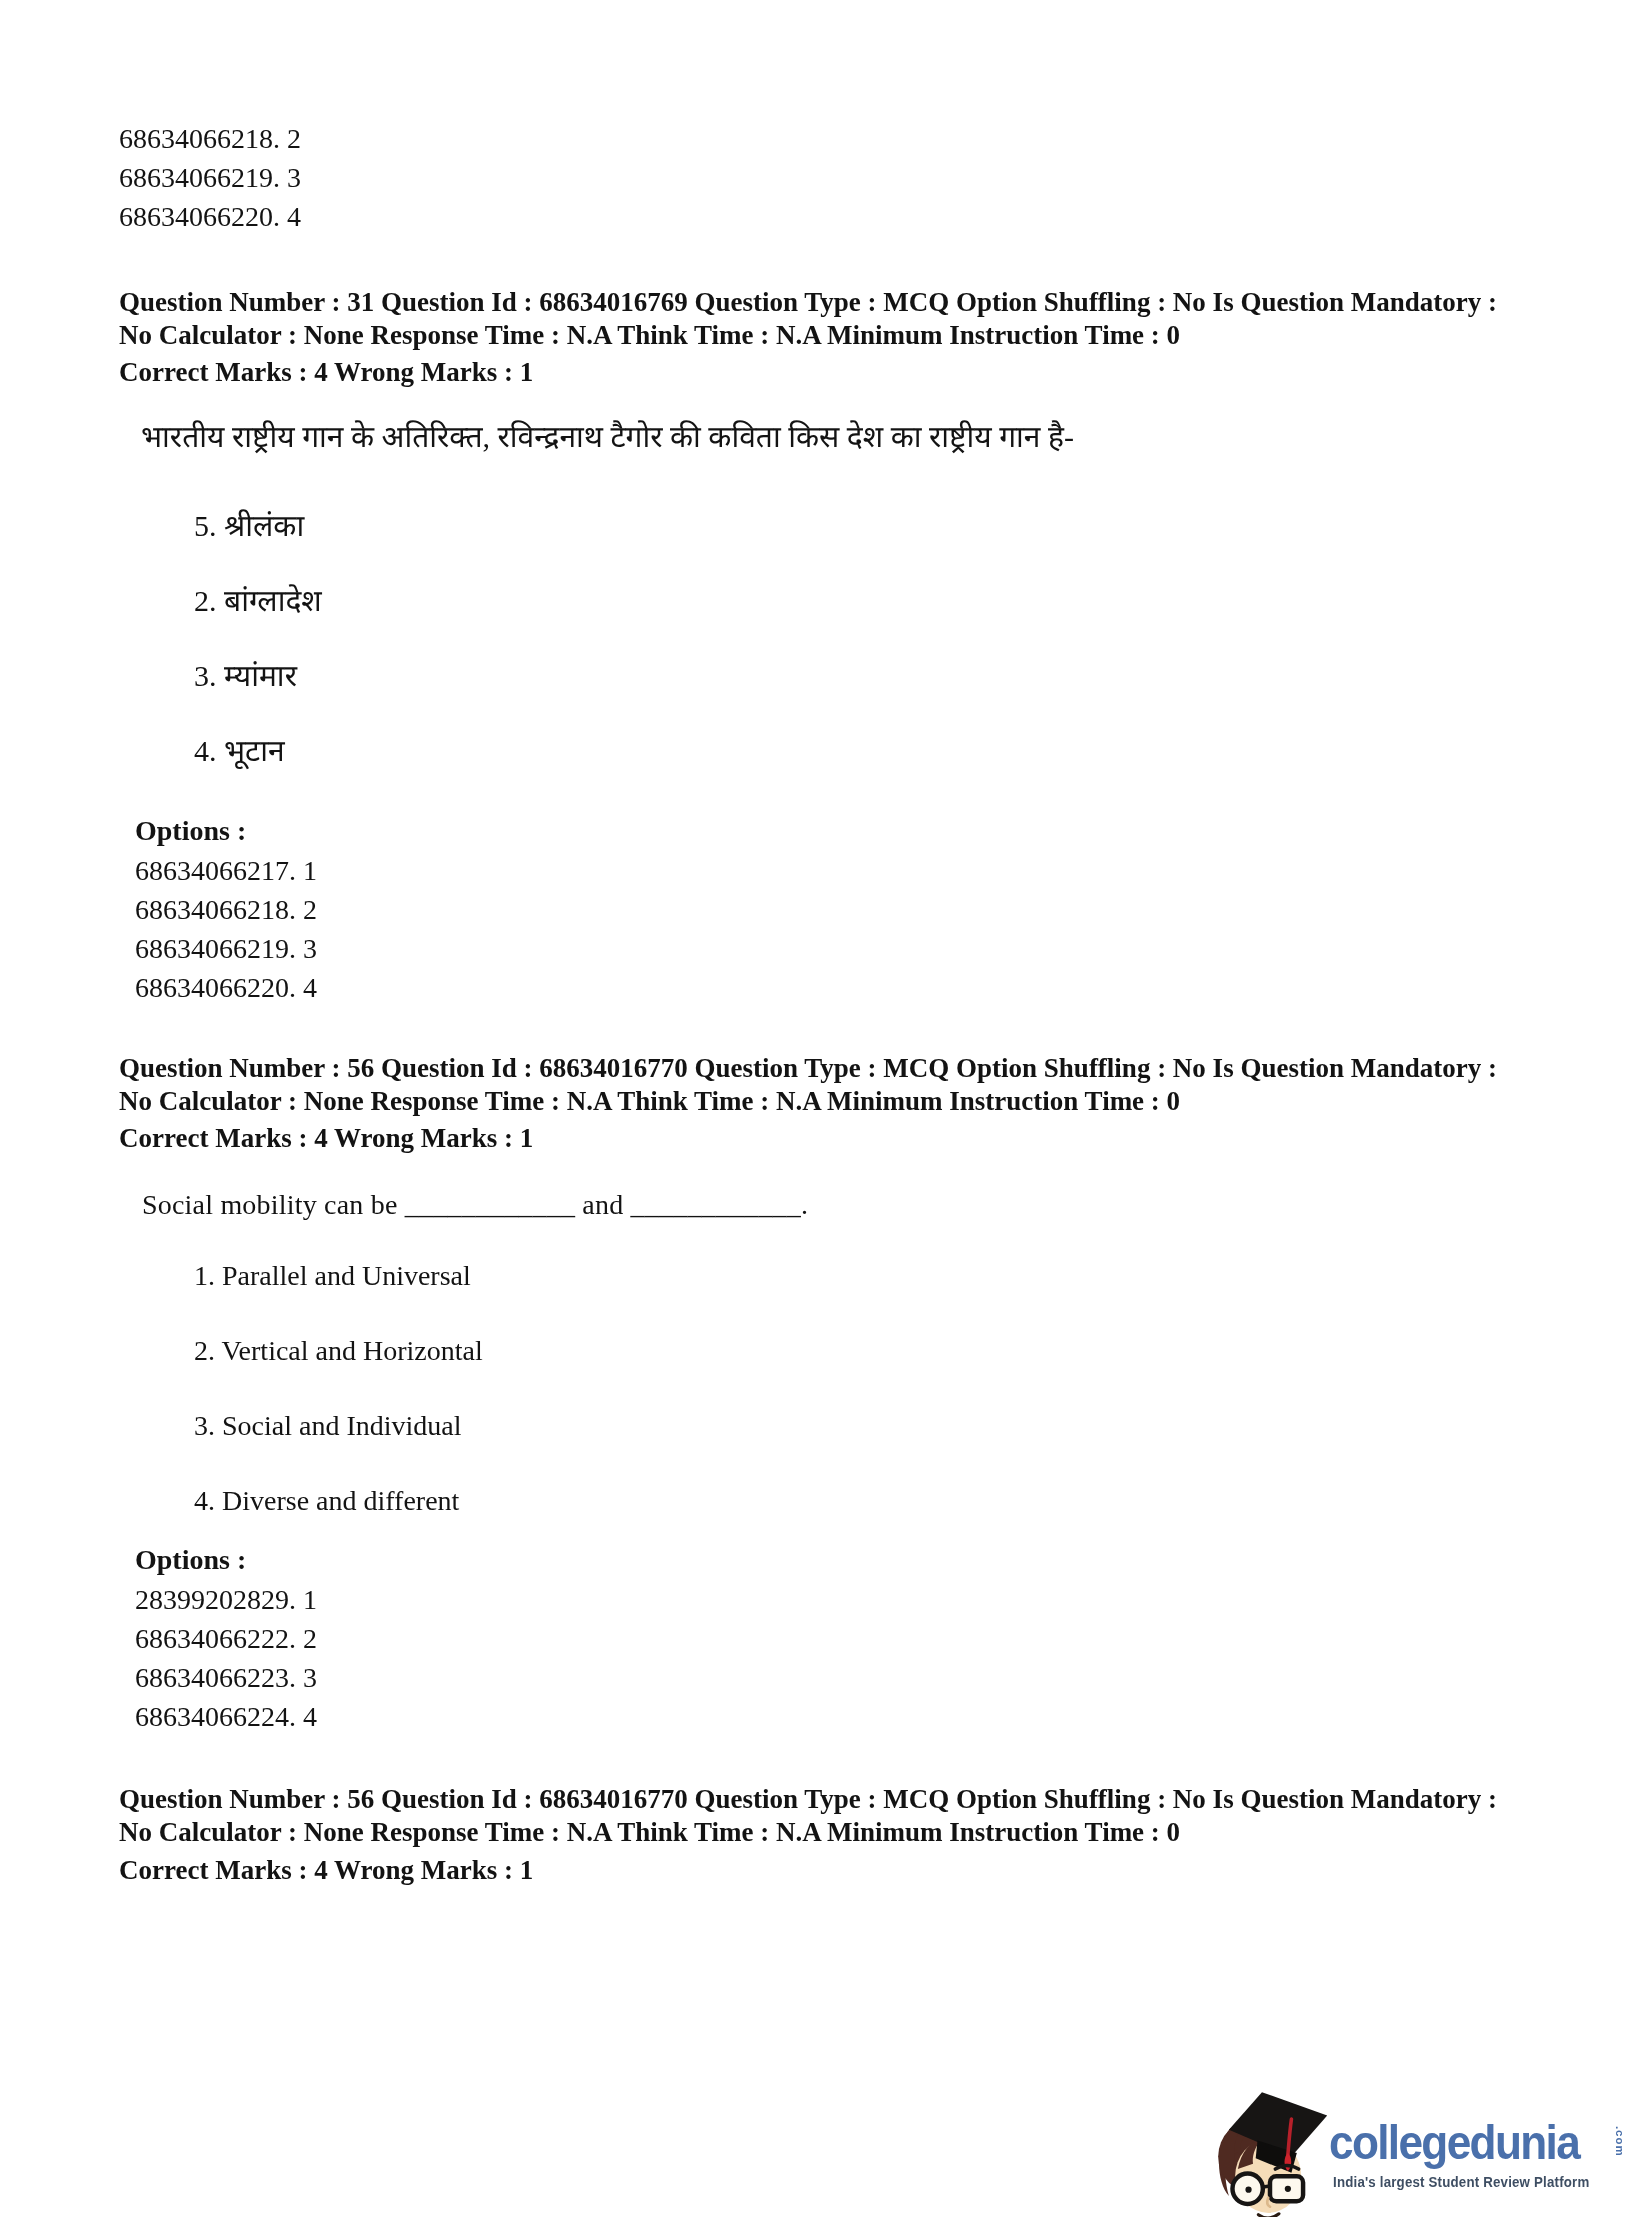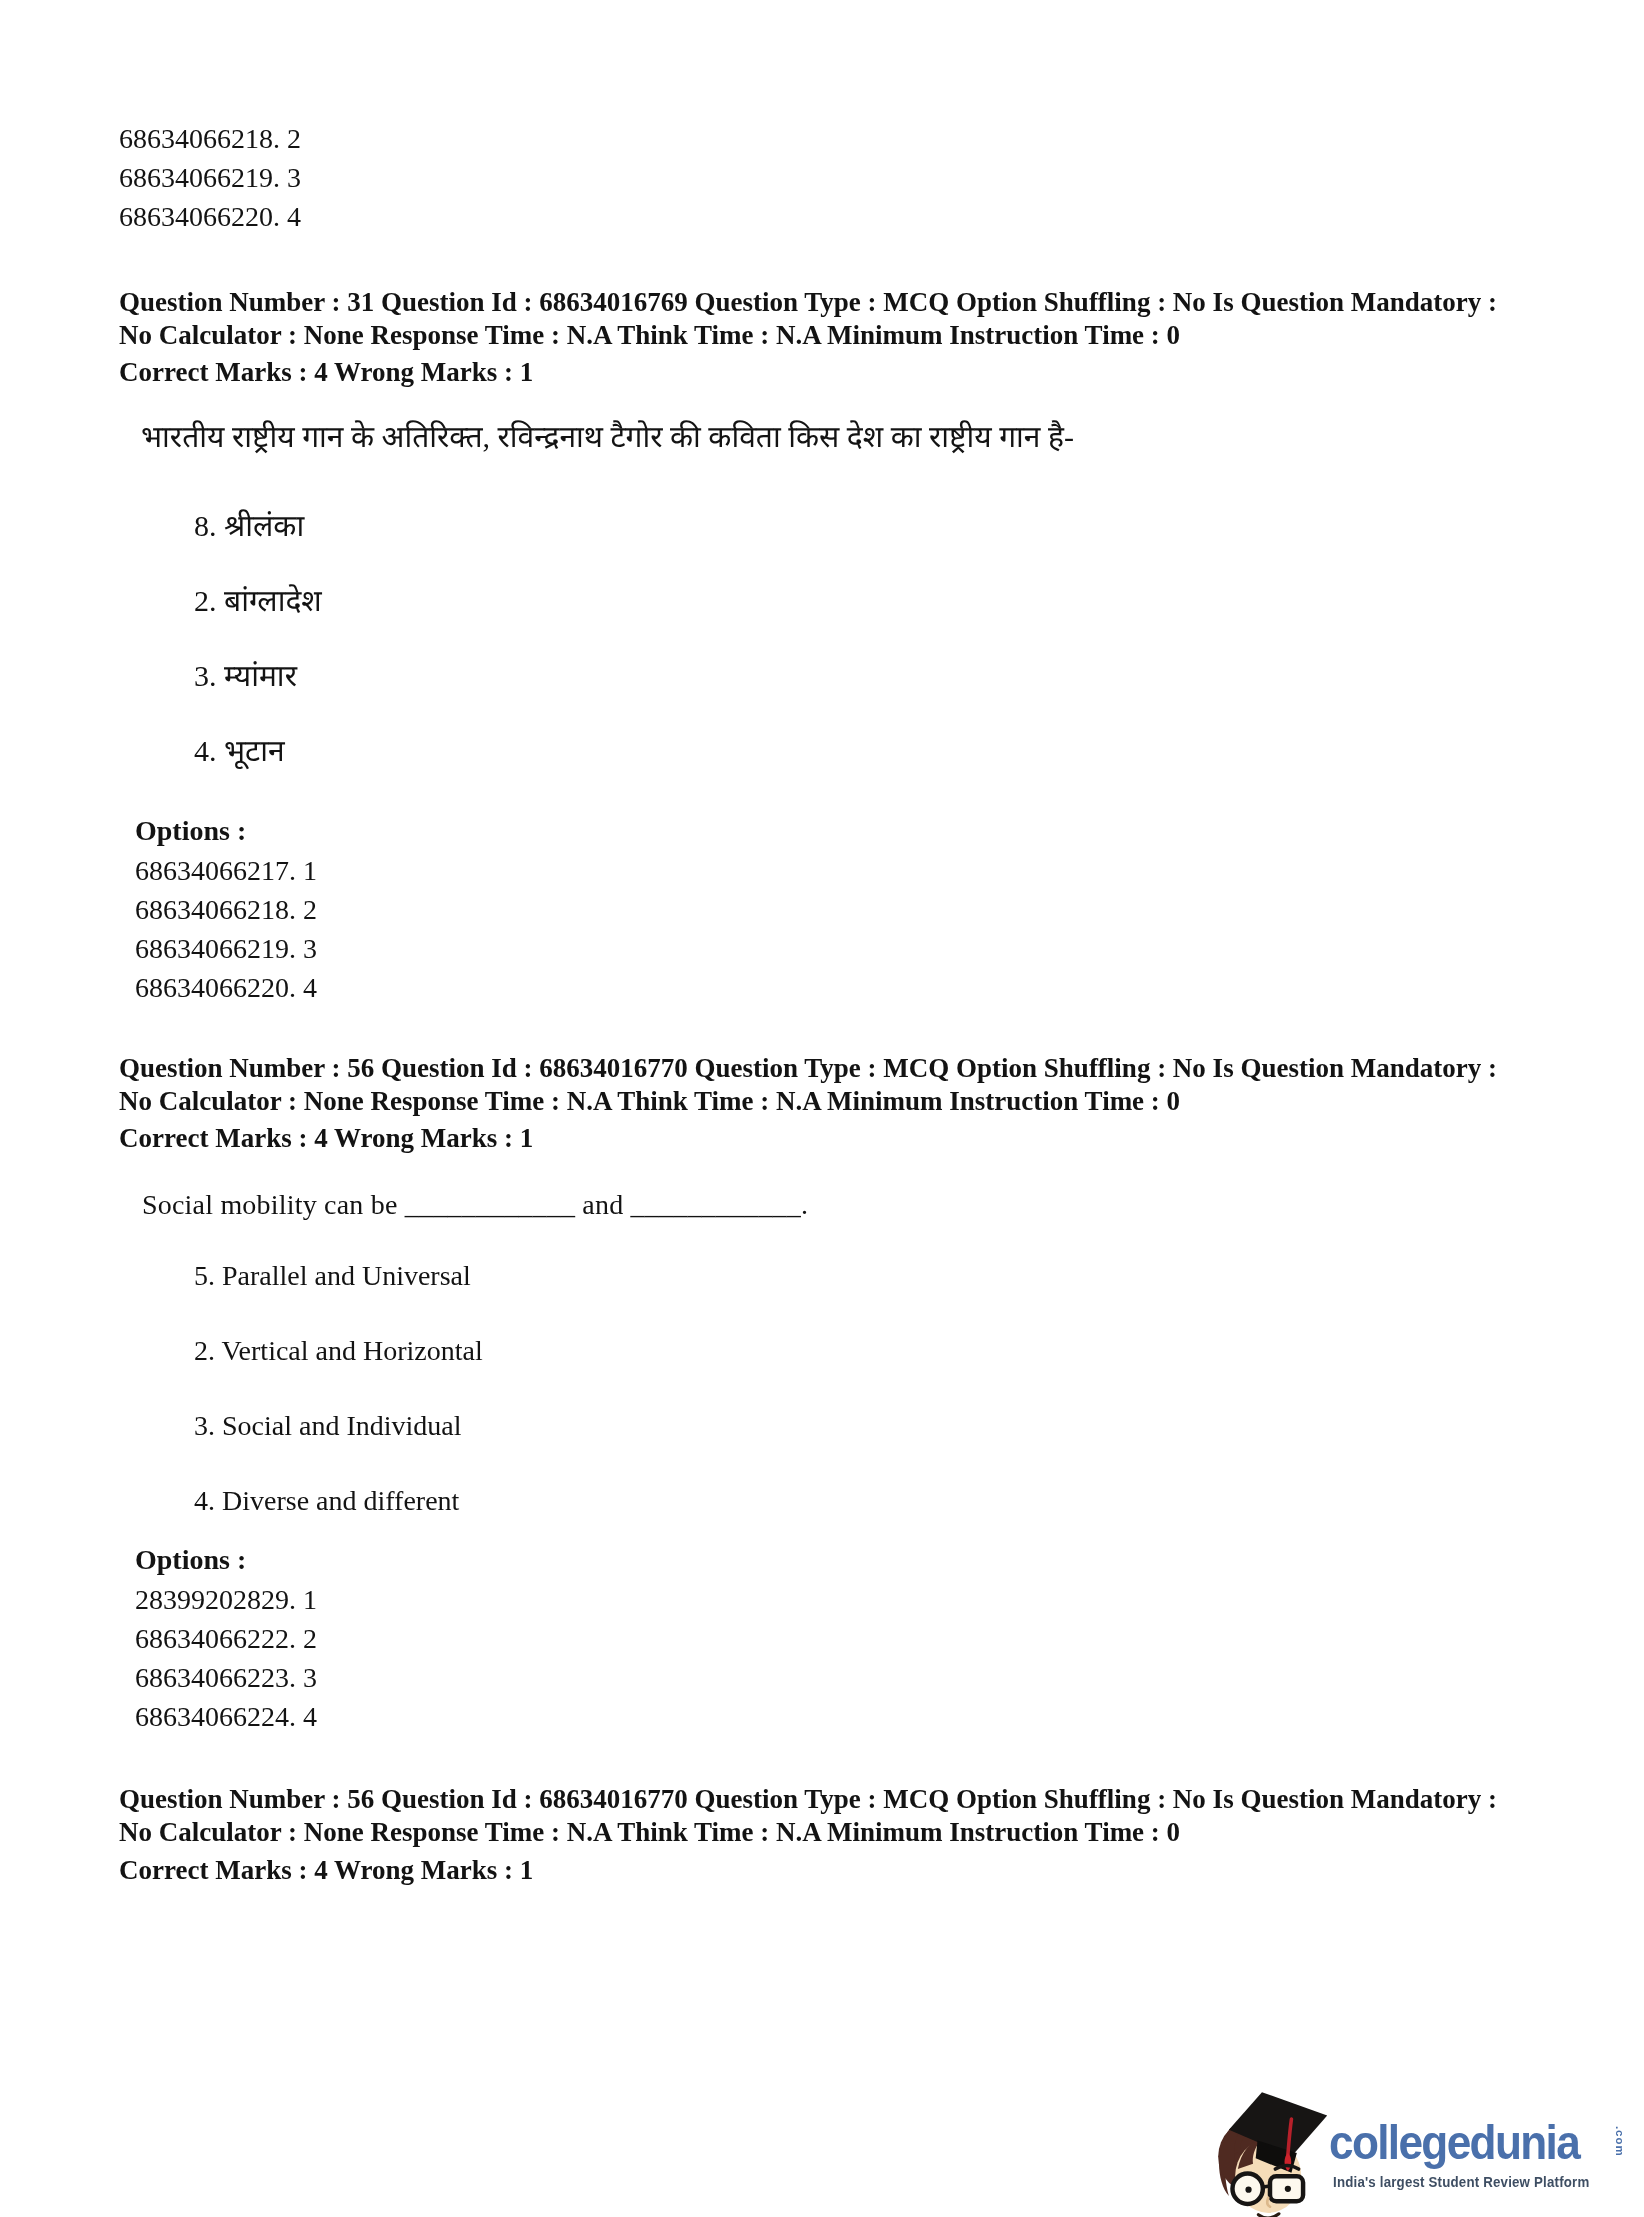--- a/index.html
+++ b/index.html
@@ -80,21 +80,21 @@
 
 <div class="abs meta meta-q55">
   <div>Question Number : 31 Question Id : 68634016769 Question Type : MCQ Option Shuffling : No Is Question Mandatory :</div>
   <div>No Calculator : None Response Time : N.A Think Time : N.A Minimum Instruction Time : 0</div>
   <div class="m3">Correct Marks : 4 Wrong Marks : 1</div>
 </div>
 
 <div class="abs question-hi">भारतीय राष्ट्रीय गान के अतिरिक्त, रविन्द्रनाथ टैगोर की कविता किस देश का राष्ट्रीय गान है-</div>
 
 <div class="abs choices choices-hi">
-  <div class="choice">8. श्रीलंका</div>
+  <div class="choice">5. श्रीलंका</div>
   <div class="choice">2. बांग्लादेश</div>
   <div class="choice">3. म्यांमार</div>
   <div class="choice">4. भूटान</div>
 </div>
 
 <div class="abs optblock optblock-1">
   <div class="opt-label">Options :</div>
   <div class="opt-id">68634066217. 1</div>
   <div class="opt-id">68634066218. 2</div>
   <div class="opt-id">68634066219. 3</div>
@@ -103,21 +103,21 @@
 
 <div class="abs meta meta-q56">
   <div>Question Number : 56 Question Id : 68634016770 Question Type : MCQ Option Shuffling : No Is Question Mandatory :</div>
   <div>No Calculator : None Response Time : N.A Think Time : N.A Minimum Instruction Time : 0</div>
   <div class="m3">Correct Marks : 4 Wrong Marks : 1</div>
 </div>
 
 <div class="abs question-en">Social mobility can be ____________ and ____________.</div>
 
 <div class="abs choices choices-en">
-  <div class="choice">5. Parallel and Universal</div>
+  <div class="choice">1. Parallel and Universal</div>
   <div class="choice">2. Vertical and Horizontal</div>
   <div class="choice">3. Social and Individual</div>
   <div class="choice">4. Diverse and different</div>
 </div>
 
 <div class="abs optblock optblock-2">
   <div class="opt-label">Options :</div>
   <div class="opt-id">28399202829. 1</div>
   <div class="opt-id">68634066222. 2</div>
   <div class="opt-id">68634066223. 3</div>

